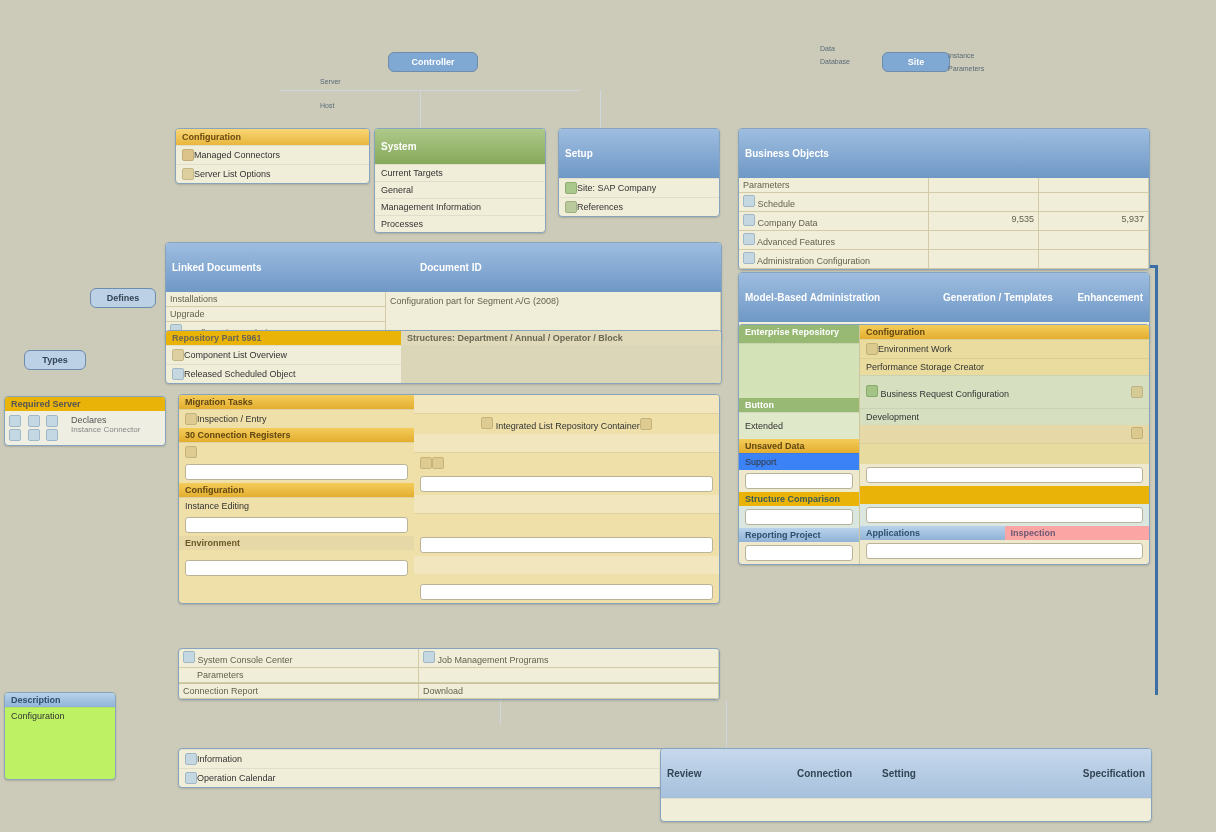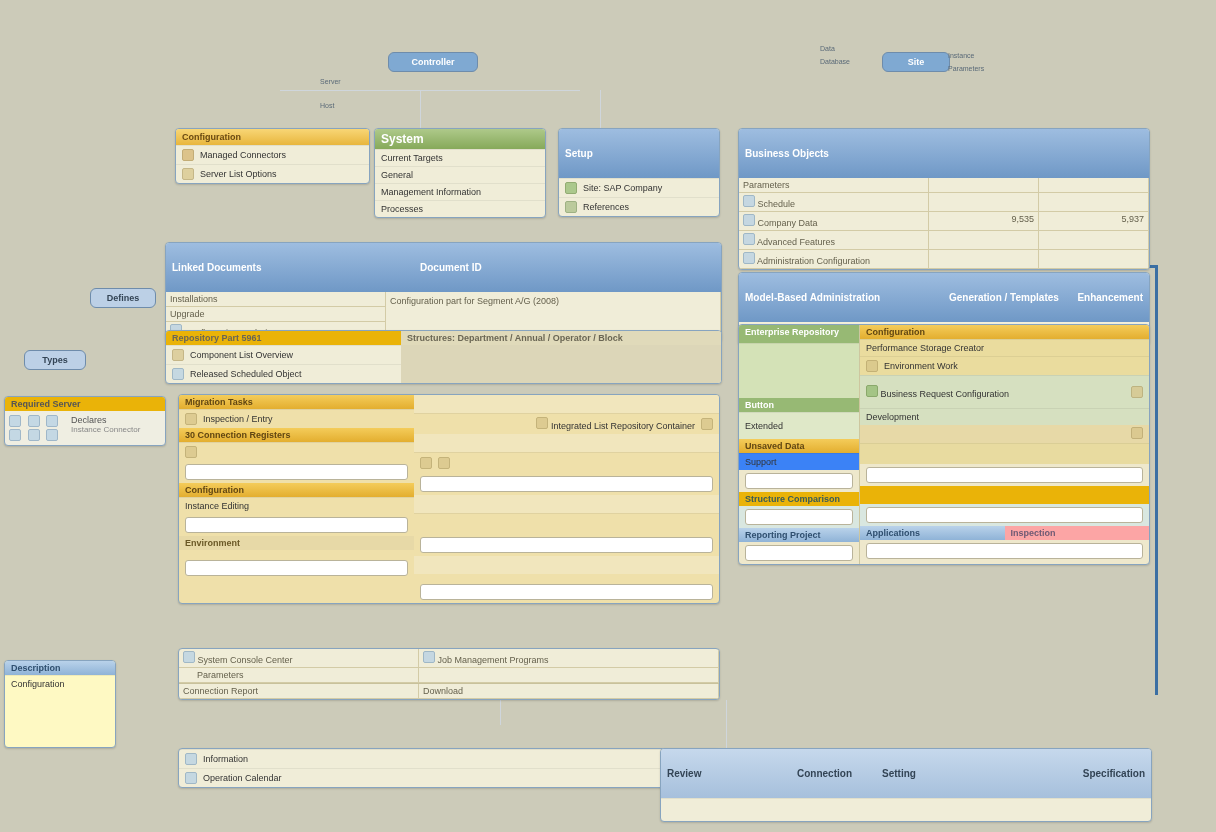--- a/index.html
+++ b/index.html
@@ -1,21 +1,21 @@
 <!DOCTYPE html>
 <html><head>
 <meta charset="utf-8">
 <style>
   html,body{margin:0;padding:0;width:1216px;height:832px;background:#cccbb9;font-family:"Segoe UI",Tahoma,sans-serif;font-size:9px;overflow:hidden;color:#333}
   .node{position:absolute;border:1px solid #6e8cab;border-radius:6px;background:#7fa9d2;padding:4px 8px;color:#fff;font-weight:bold;text-align:center}
   .panel{position:absolute;border:1px solid #87a4bf;border-radius:4px;background:#f0edd8;box-shadow:0 1px 2px rgba(0,0,0,.15);overflow:hidden}
   .header-blue{background:linear-gradient(#9ebde0,#6f98c6);color:#fff;font-weight:bold;padding:19px 6px;font-size:10px}
   .header-yellow{background:linear-gradient(#f8d676,#e8b63d);color:#6a4a12;font-weight:bold;padding:3px 6px;font-size:9px}
-  .header-green{background:linear-gradient(#aec98a,#86a95a);color:#fff;font-weight:bold;padding:3px 6px;font-size:12px}
-  .row{padding:3px 6px;border-top:1px solid rgba(0,0,0,.06);display:flex;align-items:center;gap:6px}
+  .header-green{background:linear-gradient(#aec98a,#86a95a);color:#fff;font-weight:bold;padding:12px 6px;font-size:10px}
+  .row{padding:3px 6px;border-top:1px solid rgba(0,0,0,.06);display:flex;align-items:center;gap:0}
   .ico{width:10px;height:10px;border-radius:2px;opacity:.7;display:inline-block}
   .ico.page{background:#d4b26a;border:1px solid #b0924e}
   .ico.doc{background:#b3cfe6;border:1px solid #7ea1bf}
   .ico.green{background:#8fb96d;border:1px solid #6b9148}
   .ico.lock{background:#a4bb84;border:1px solid #7b9860}
   .ico.c{background:#d6c387;border:1px solid #b3a066}
   .small-label{position:absolute;font-size:7px;color:#5a6a78}
   .input-row{padding:3px 6px}
   .input-row .fakeinput{background:#fff;border:1px solid #b9b39a;border-radius:3px;height:14px}
   .band{padding:2px 6px;font-weight:bold;font-size:9px}
@@ -167,21 +167,21 @@
       <div class="input-row">
           <div class="fakeinput"></div>
         </div>
       <div class="band tan">Environment</div>
       <div class="input-row" style="padding-top:10px">
           <div class="fakeinput"></div>
         </div>
     </div>
     <div style="flex:1">
       <div class="band soft" style="height:14px"></div>
-      <div class="row" style="justify-content:flex-end">
+      <div class="row" style="justify-content:center">
           <span><span class="ico c"></span> <span>Integrated List Repository Container</span></span>
           <span class="ico c"></span>
         </div>
       <div class="band soft" style="height:14px"></div>
       <div class="row" style="height:14px">
           <span class="ico c"></span>
           <span class="ico c"></span>
         </div>
       <div class="input-row">
           <div class="fakeinput"></div>
@@ -193,21 +193,21 @@
         </div>
       <div class="band soft" style="height:14px"></div>
       <div class="input-row" style="padding-top:10px">
           <div class="fakeinput"></div>
         </div>
     </div>
   </div>
 </div>
 
 <div class="panel" style="left:738px;top:272px;width:410px">
-  <div class="header-blue" style="display:flex;gap:14px">
+  <div class="header-blue" style="display:flex;gap:8px">
     <span style="width:190px">Model-Based Administration</span>
     <span>Generation / Templates</span>
     <span style="margin-left:auto">Enhancement</span>
   </div>
   <div class="input-row" style="background:#f3f0db">
       <div class="fakeinput"></div>
     </div>
 </div>
 
 <div class="panel" style="left:738px;top:324px;width:410px;background:#eee8cc">
@@ -231,25 +231,25 @@
           <div class="fakeinput"></div>
         </div>
       <div class="band blue">Reporting Project</div>
       <div class="input-row">
           <div class="fakeinput"></div>
         </div>
     </div>
     <div style="flex:1">
       <div class="band gold" style="display:flex;justify-content:space-between">Configuration</div>
       <div class="row" style="background:#eadc9e">
+          <span class="ico c"></span>
+          <span>Environment Work</span>
+        </div>
+      <div class="row" style="background:#eadc9e">
           <span>Performance Storage Creator</span>
-        </div>
-      <div class="row" style="background:#eadc9e">
-          <span class="ico c"></span>
-          <span>Environment Work</span>
         </div>
       <div class="row" style="background:#d6e0c0;justify-content:space-between;height:26px">
           <span><span class="ico green"></span> <span>Business Request Configuration</span></span>
           <span class="ico c"></span>
         </div>
       <div class="row" style="background:#d6e0c0">
           <span>Development</span>
         </div>
       <div class="band tan" style="height:14px;display:flex;justify-content:flex-end">
           <span class="ico c"></span>
@@ -321,18 +321,18 @@
         <span class="ico doc"></span>
         <span class="ico doc"></span>
     </div>
     <div style="flex:1;padding:4px">
       <div style="color:#555">Declares</div>
       <div style="color:#888;font-size:8px">Instance Connector</div>
     </div>
   </div>
 </div>
 
-<div class="panel" style="left:4px;top:660px;width:110px;height:86px;background:#fef9c3">
+<div class="panel" style="left:4px;top:692px;width:110px;height:86px;background:#bef264">
   <div class="band blue">Description</div>
   <div class="row">
       <span>Configuration</span>
     </div>
 </div>
 
 </body></html>

